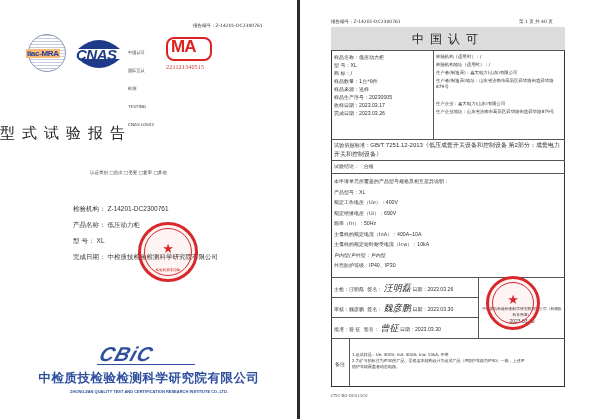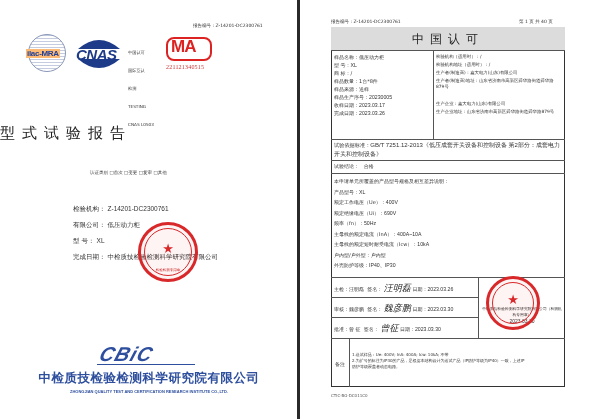--- a/index.html
+++ b/index.html
@@ -69,21 +69,21 @@
 <div class="abs cma-text">MA</div>
 <div class="abs cma-num">221121340515</div>
 
 <div class="abs title-left">型式试验报告</div>
 <div class="abs checks">认证类别  □首次  □变更  □复审  □其他</div>
 
 <div class="abs field" style="top:205px">
   <span>检验机构：</span><span class="v">Z-14201-DC2300761</span>
 </div>
 <div class="abs field" style="top:221px">
-  <span>有限公司：</span><span class="v">低压动力柜</span>
+  <span>产品名称：</span><span class="v">低压动力柜</span>
 </div>
 <div class="abs field" style="top:237px">
   <span>型    号：</span><span class="v">XL</span>
 </div>
 <div class="abs field" style="top:253px">
   <span>完成日期：</span><span class="v">中检质技检验检测科学研究院有限公司</span>
 </div>
 
 <div class="abs seal" style="left:138px;top:222px;width:60px;height:60px;">
   <div class="ring"></div>

